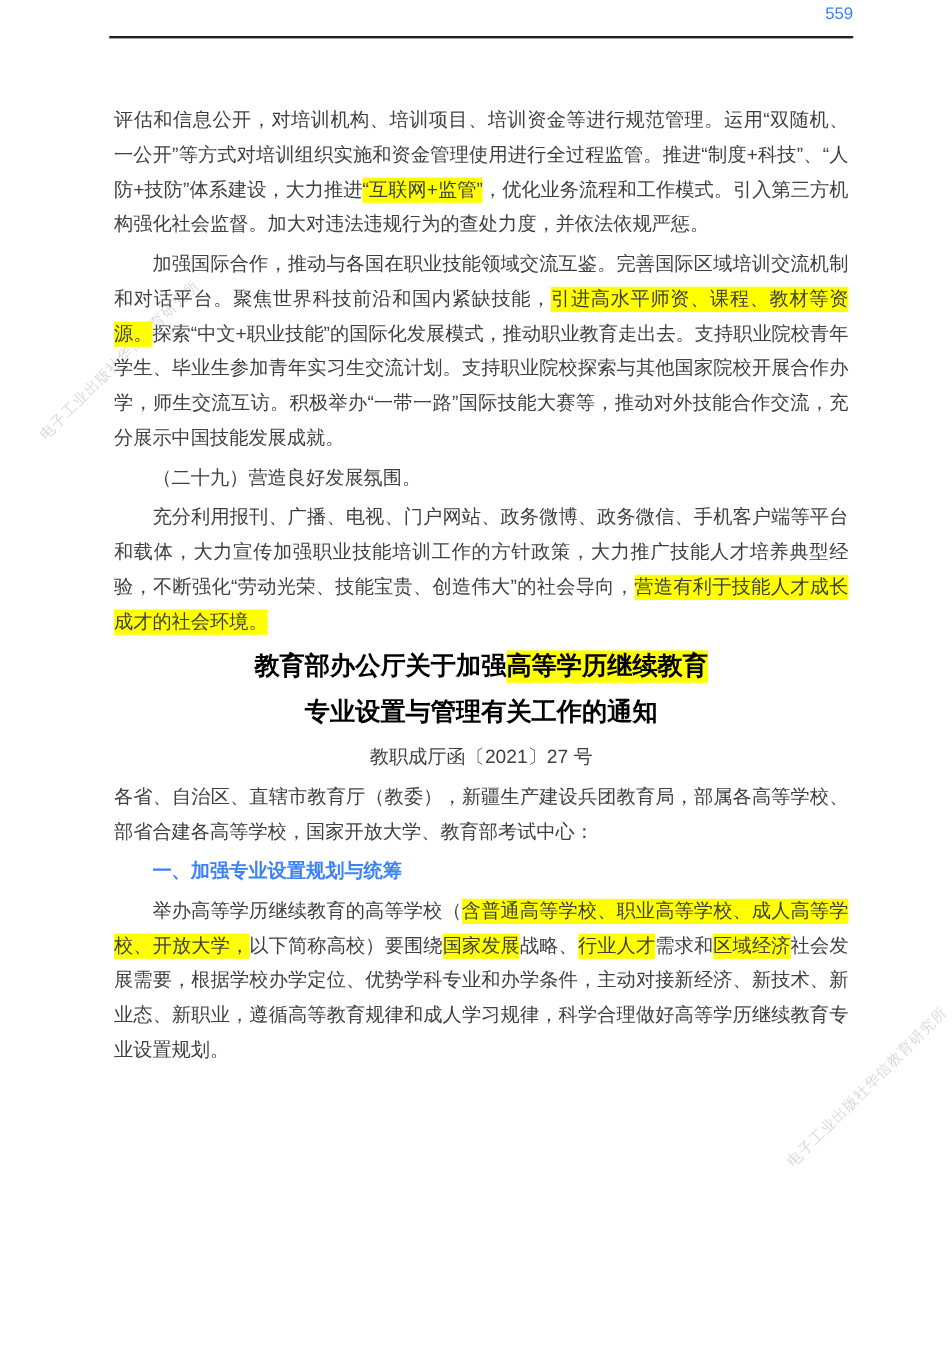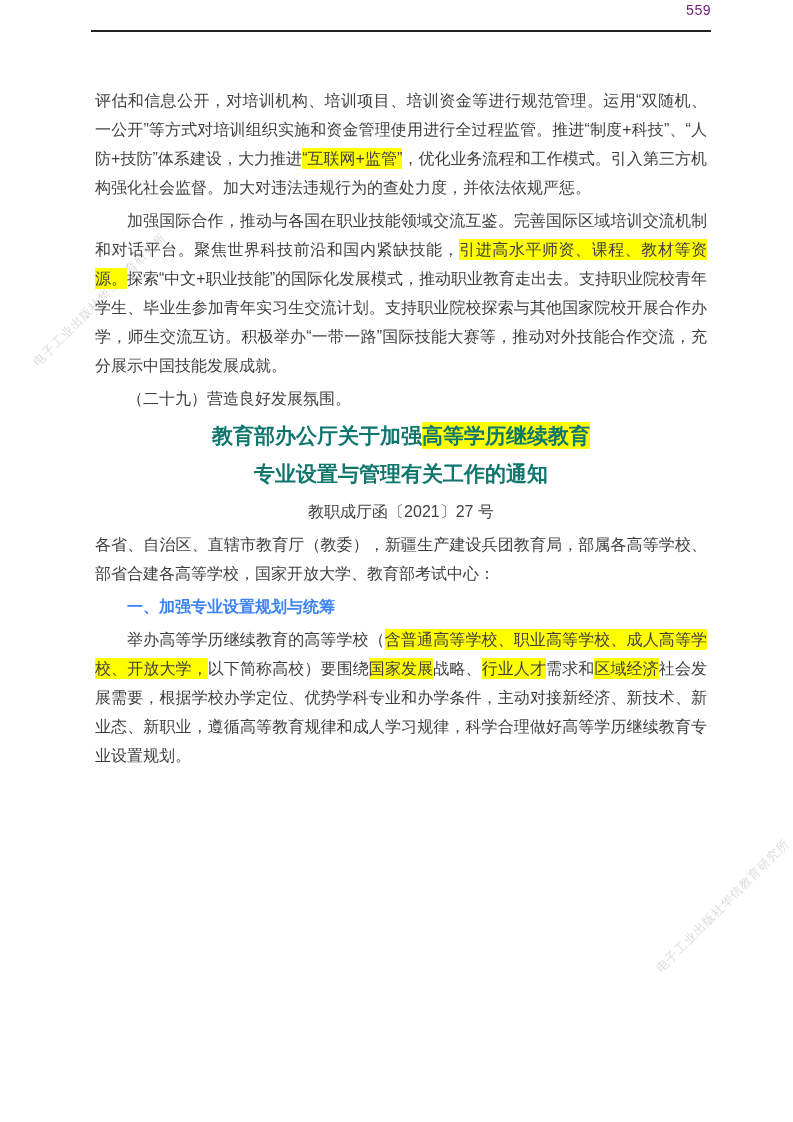--- a/index.html
+++ b/index.html
@@ -6,42 +6,42 @@
   body {
     width:793px; height:1122px;
     background:#ffffff;
     position:relative;
     overflow:hidden;
     font-family:"Liberation Sans","DejaVu Sans",sans-serif;
     color:#3f3f3f;
   }
   .page-number {
     position:absolute; top:3px; right:82px;
-    font-size:14px; color:#701a75;font-family:Liberation Mono, monospace;
+    font-size:14px; color:#3b82f6;
   }
   .head-rule {
     position:absolute; top:30px; left:91px; width:620px;
     border-top:2px solid #222222; height:0;
   }
   .content {
     position:absolute; left:91px; top:82px; width:620px;
     font-size:16px; line-height:29px;
     text-align:justify; text-justify:inter-character;
   }
   .content p { margin:4px; }
   .indent { text-indent:2em; }
   mark {
     background:var(--hl,#ffff00);
     color:inherit;
     padding:2px 0;
   }
   .notice-title {
     text-align:center; text-indent:0;
     font-weight:bold; font-size:21px; line-height:38px;
-    color:#0f766e;
+    color:#000000;
     margin:12px 0 2px 0;
   }
   .notice-title-line { display:block; }
   .doc-number { text-align:center; text-indent:0; }
   .section-heading { font-weight:bold; color:#3b82f6; }
   .watermark {
     position:absolute;
     font-size:12px; white-space:nowrap;
     color:rgba(0,0,0,0.16);
     transform:translate(-50%,-50%) rotate(-45deg);
@@ -57,20 +57,21 @@
 <div class="page-number">559</div>
 <div class="head-rule"></div>
 
 <div class="watermark wm-left">电子工业出版社华信教育研究所</div>
 <div class="watermark wm-right">电子工业出版社华信教育研究所</div>
 
 <div class="content">
   <p><span>评估和信息公开，对培训机构、培训项目、培训资金等进行规范管理。运用“双随机、一公开”等方式对培训组织实施和资金管理使用进行全过程监管。推进“制度+科技”、“人防+技防”体系建设，大力推进</span><mark>“互联网+监管”</mark><span>，优化业务流程和工作模式。引入第三方机构强化社会监督。加大对违法违规行为的查处力度，并依法依规严惩。</span></p>
   <p class="indent"><span>加强国际合作，推动与各国在职业技能领域交流互鉴。完善国际区域培训交流机制和对话平台。聚焦世界科技前沿和国内紧缺技能，</span><mark>引进高水平师资、课程、教材等资源。</mark><span>探索“中文+职业技能”的国际化发展模式，推动职业教育走出去。支持职业院校青年学生、毕业生参加青年实习生交流计划。支持职业院校探索与其他国家院校开展合作办学，师生交流互访。积极举办“一带一路”国际技能大赛等，推动对外技能合作交流，充分展示中国技能发展成就。</span></p>
   <p class="indent"><span>（二十九）营造良好发展氛围。</span></p>
+  <p class="indent"><span>充分利用报刊、广播、电视、门户网站、政务微博、政务微信、手机客户端等平台和载体，大力宣传加强职业技能培训工作的方针政策，大力推广技能人才培养典型经验，不断强化“劳动光荣、技能宝贵、创造伟大”的社会导向，</span><mark>营造有利于技能人才成长成才的社会环境。</mark></p>
 
   <p class="notice-title">
     <span class="notice-title-line"><span>教育部办公厅关于加强</span><mark>高等学历继续教育</mark></span>
     <span class="notice-title-line"><span>专业设置与管理有关工作的通知</span></span>
   </p>
 
   <p class="doc-number">教职成厅函〔2021〕27 号</p>
 
   <p><span>各省、自治区、直辖市教育厅（教委），新疆生产建设兵团教育局，部属各高等学校、部省合建各高等学校，国家开放大学、教育部考试中心：</span></p>
   <p class="indent section-heading"><span>一、加强专业设置规划与统筹</span></p>

